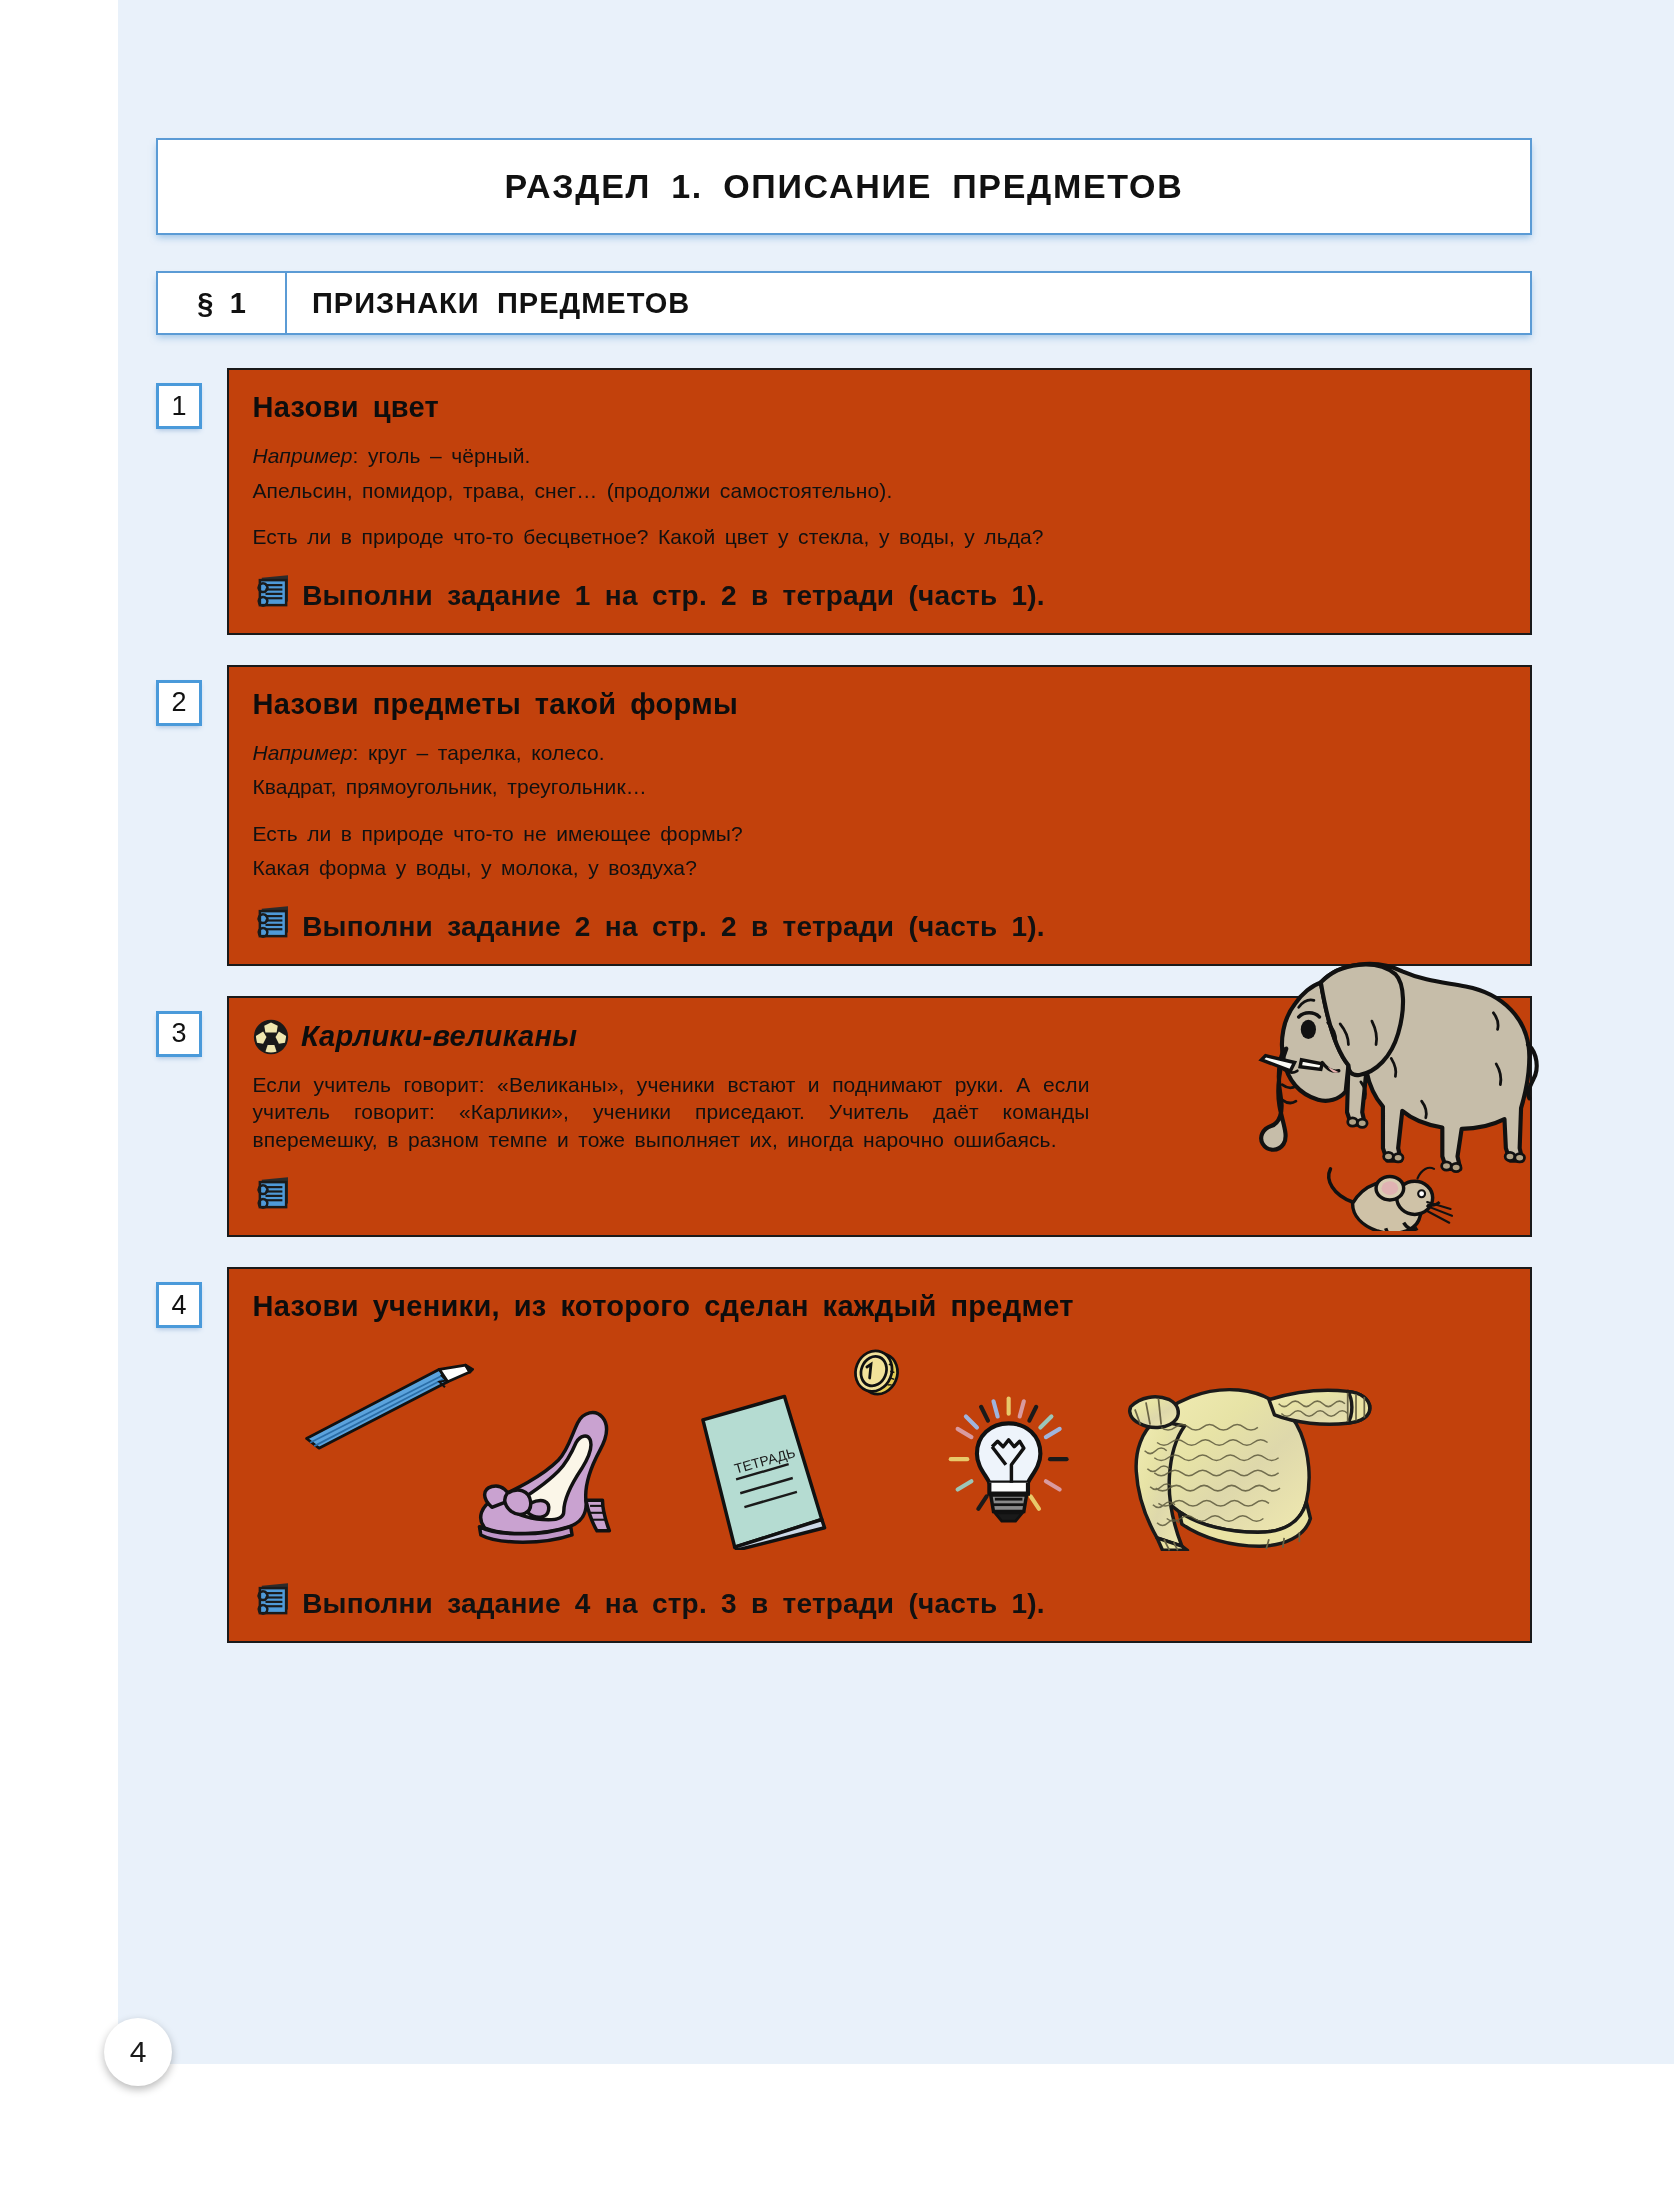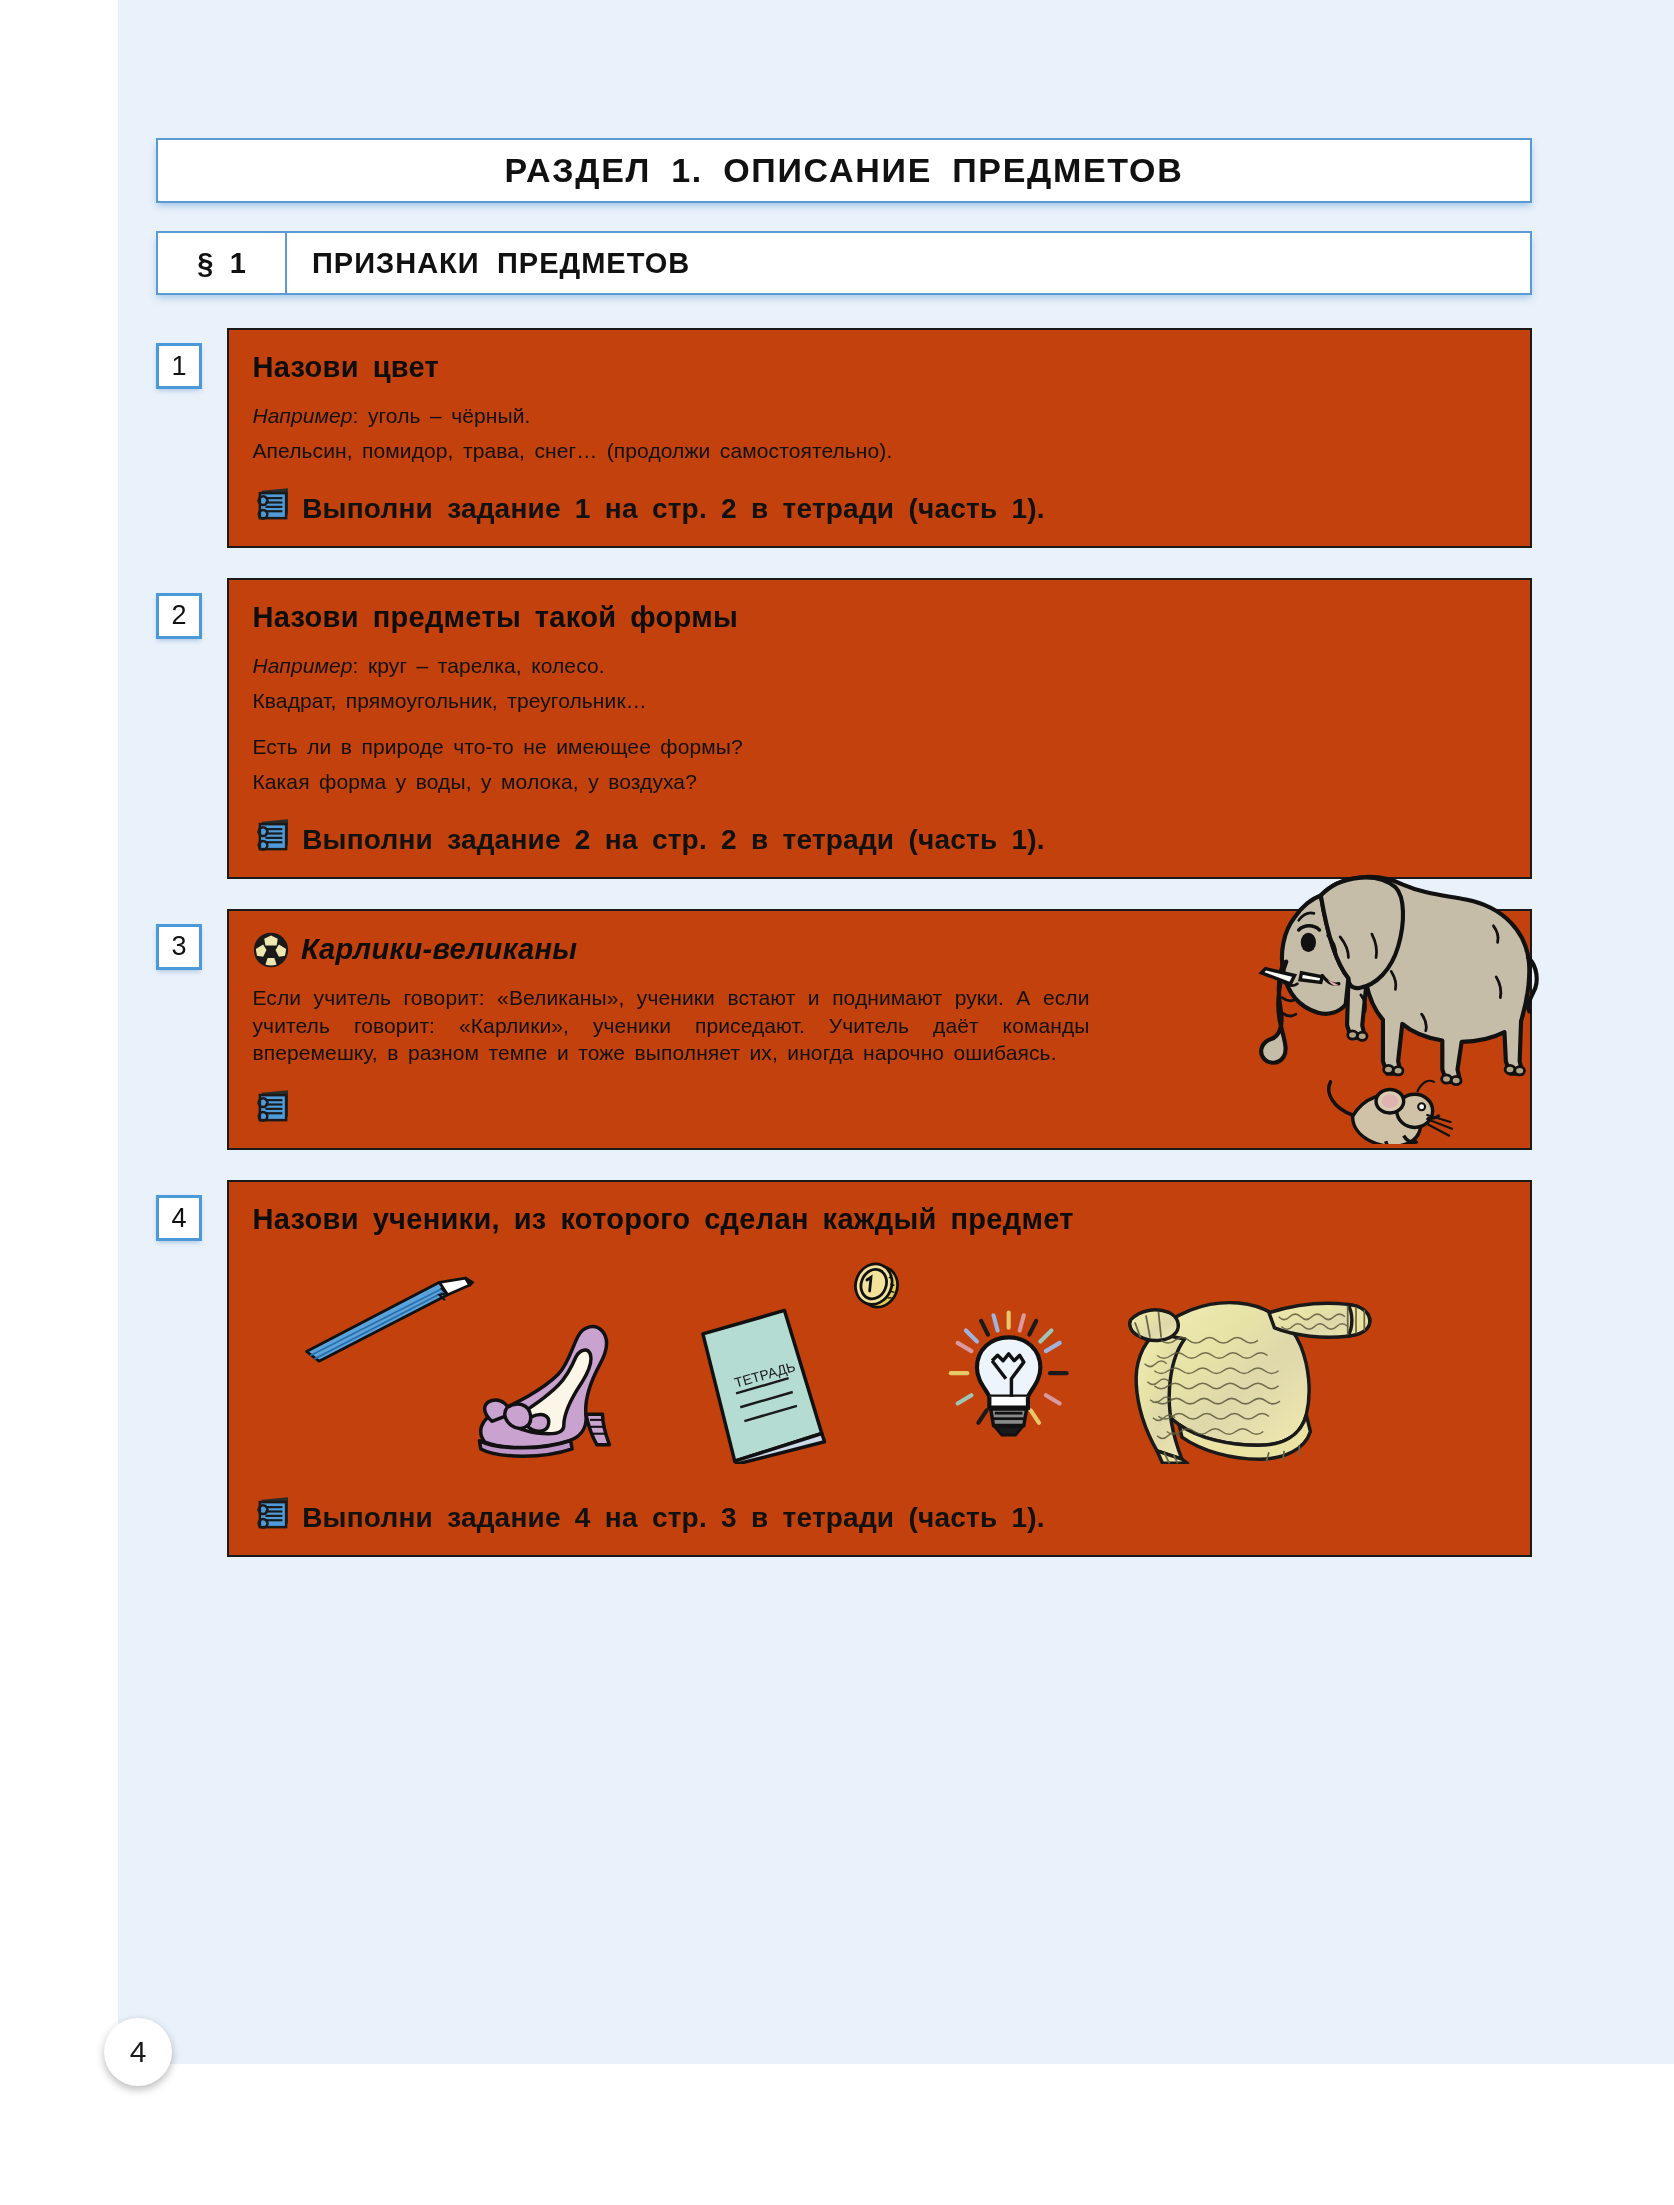--- a/index.html
+++ b/index.html
@@ -25,28 +25,28 @@
 
   .content {
     position: absolute;
     left: 156px;
     top: 138px;
     width: 1376px;
   }
 
   
   .section-bar {
-    height: 65px;
+    height: 97px;
     background: #ffffff;
     border: 2.1px solid #5b9bd5;
     display: flex;
     align-items: center;
     justify-content: center;
     box-shadow: 0 4.1px 7px -1.4px rgba(91,155,213,0.55);
-    margin-bottom: 28px;
+    margin-bottom: 36px;
   }
   .section-bar-title {
     font-size: 34px;
     font-weight: bold;
     letter-spacing: 1.7px;
     color: #111;
     word-spacing: 9px;
   }
 
   
@@ -232,20 +232,21 @@
   </div>
 
   <div class="task-row">
     <div class="task-badge">1</div>
     <div class="task-box">
       <div class="task-title">Назови  цвет</div>
       <div class="task-p">
         <em>Например</em><span>: уголь  –  чёрный.</span>
       </div>
       <div class="task-p">Апельсин,  помидор,  трава,  снег… (продолжи  самостоятельно).</div>
+      <div class="task-p spaced justified">Есть ли в природе что-то бесцветное? Какой цвет у стекла, у воды, у льда?</div>
       <div class="note-line">
         <svg class="nb-icon" viewBox="0 0 64 64">
           <path d="M14 9 L56 5 L56 47 L14 51 Z" fill="#2b2b2b"></path>
           <rect x="11" y="13" width="42" height="40" fill="#4f9ad8" stroke="#1a1a1a" stroke-width="4"></rect>
           <g stroke="#1a1a1a" stroke-width="3.5">
             <line x1="20" y1="21" x2="47" y2="21"></line>
             <line x1="20" y1="28" x2="47" y2="28"></line>
             <line x1="20" y1="35" x2="47" y2="35"></line>
             <line x1="20" y1="42" x2="47" y2="42"></line>
           </g>

